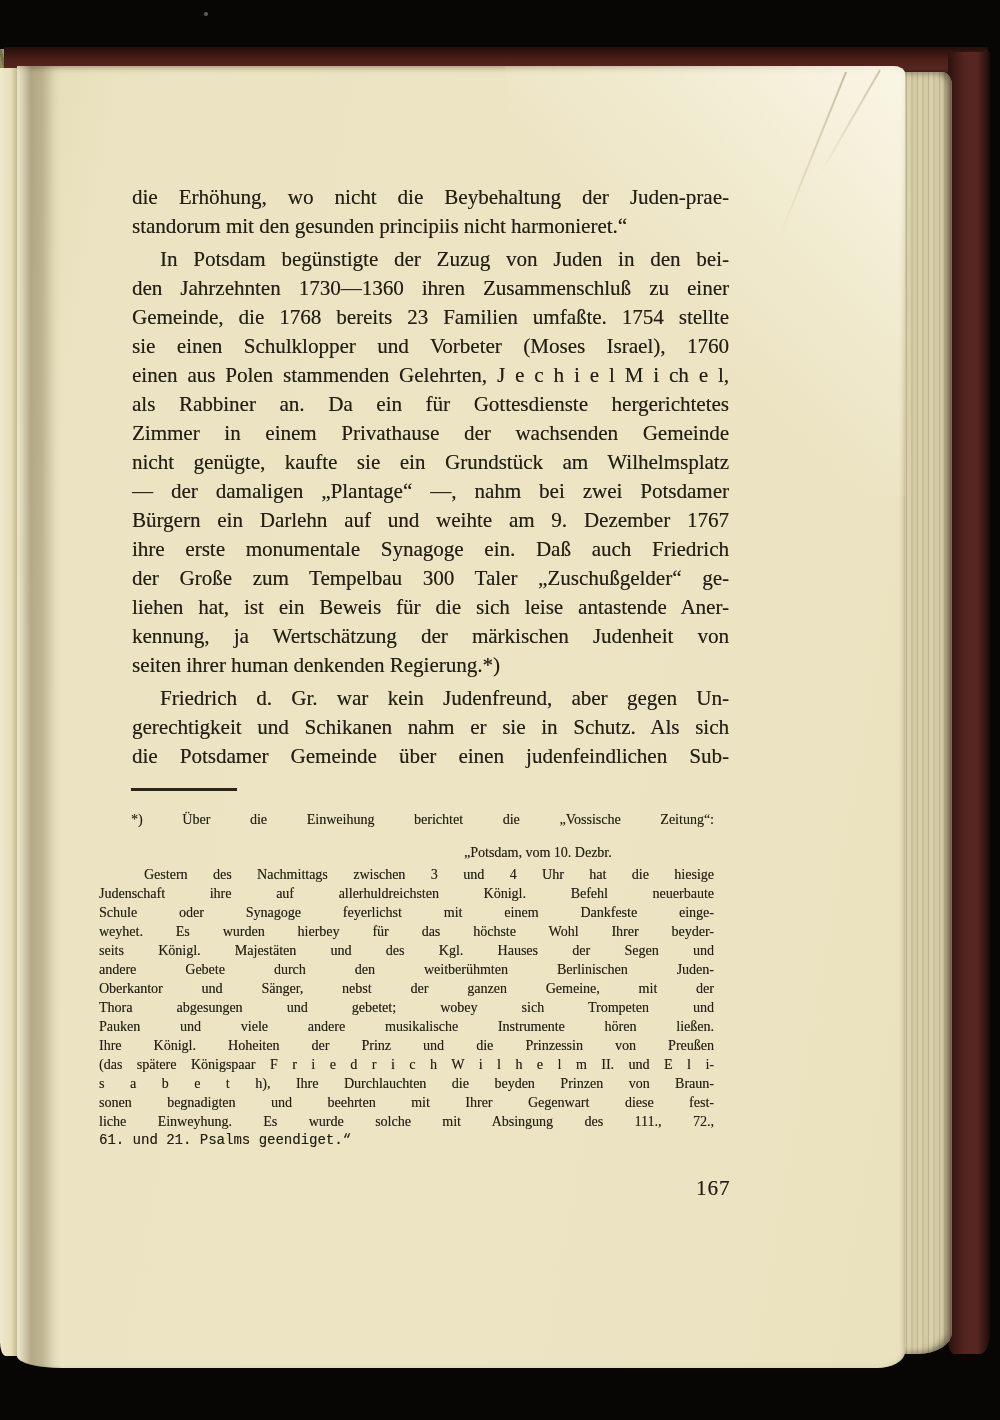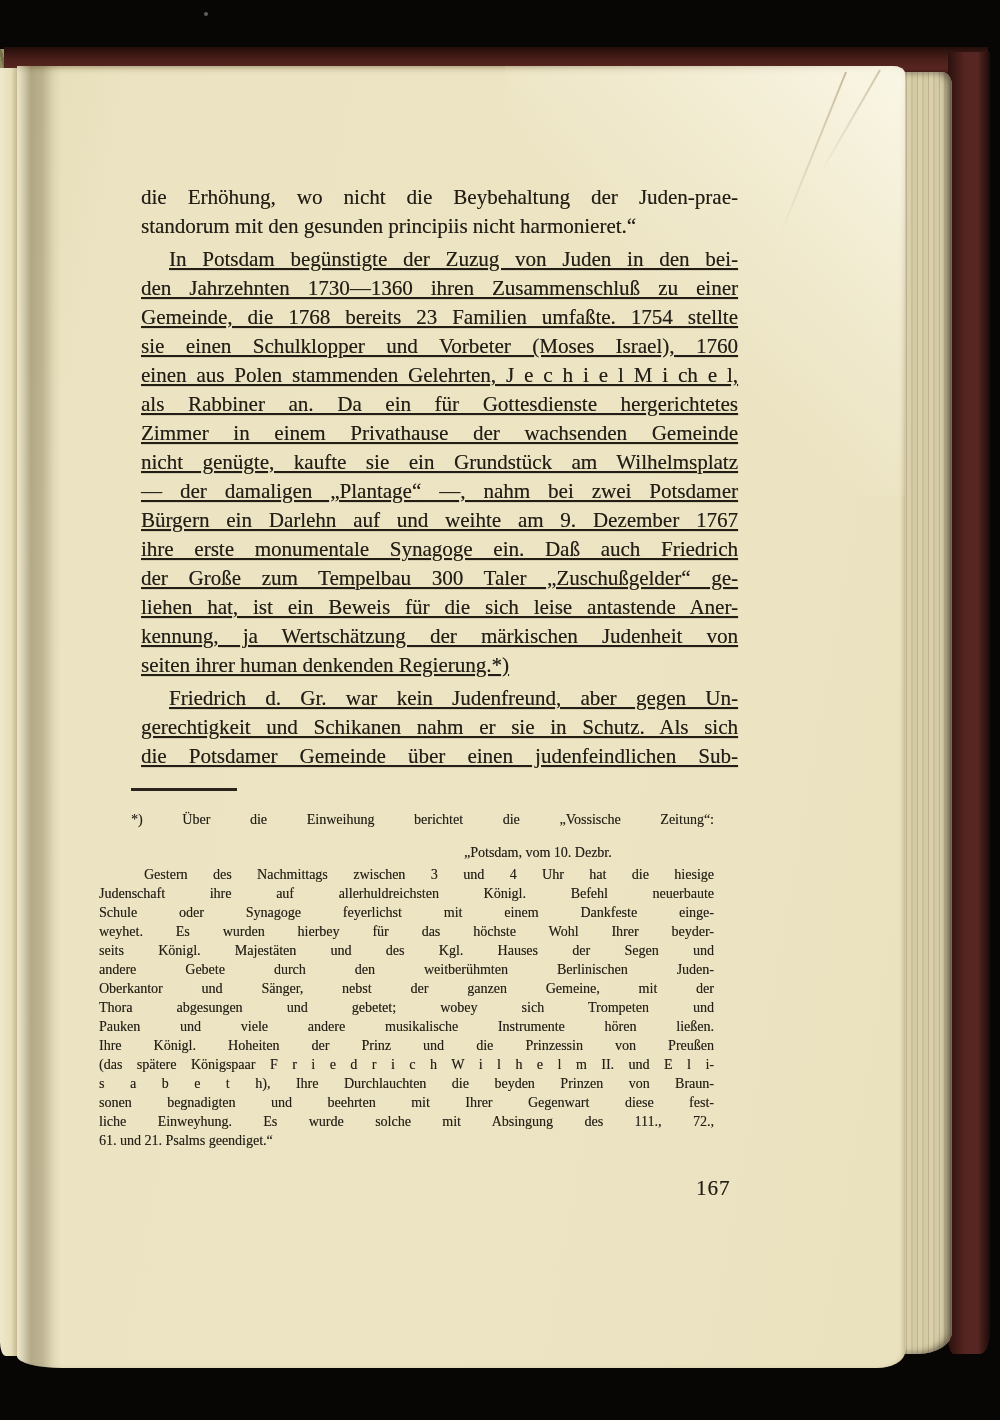--- a/index.html
+++ b/index.html
@@ -68,41 +68,41 @@
   }
   .crease-b {
     position:absolute; right:24px; top:4px; width:2px; height:120px;
     transform:rotate(30deg); transform-origin:top center;
     background:linear-gradient(180deg,rgba(140,118,70,.38),rgba(140,118,70,0));
   }
   .dust { position:absolute; left:204px; top:12px; width:4px; height:4px; border-radius:50%; background:#6f6f66; opacity:.85; }
 
   
   .text-block {
-    position:absolute; left:124px; top:117px; width:597px;
+    position:absolute; left:115px; top:117px; width:597px;
     font-size:21px; color:#221e15;
     text-shadow:0.2px 0.2px 0 rgba(34,30,21,.55);
   }
   .bline { line-height:29px; text-align:justify; text-align-last:justify; }
   .bline.ind { text-indent:28px; }
   .bline.end { text-align-last:left; }
-  .para + .para { margin-top:4px;text-decoration:underline; }
+  .para + .para { margin-top:4px; }
 
   .fn-rule { position:absolute; left:114px; top:722px; width:106px; height:3px; background:#2a251c; }
   .fn-block {
     position:absolute; left:82px; top:744px; width:615px;
     font-size:14px; color:#241f16;
     text-shadow:0.2px 0.2px 0 rgba(36,31,22,.5);
   }
   .fn-line { line-height:19px; text-align:justify; text-align-last:justify; }
   .fn-intro { text-indent:32px; }
   .fn-dateline { text-align:left; text-align-last:left; padding-left:365px;margin-top:14px; }
   .fn-body { margin-top:3px; }
   .fn-first { text-indent:45px; }
-  .fn-end { text-align-last:left; }
+  .fn-end { text-align-last:left;font-family:Liberation Mono, monospace; }
 
   .page-num {
     position:absolute; left:679px; top:1110px;
     font-size:21px; color:#221e15; letter-spacing:1px;
     text-shadow:0.2px 0.2px 0 rgba(34,30,21,.55);
   }
 </style>
 </head>
 <body>
 

